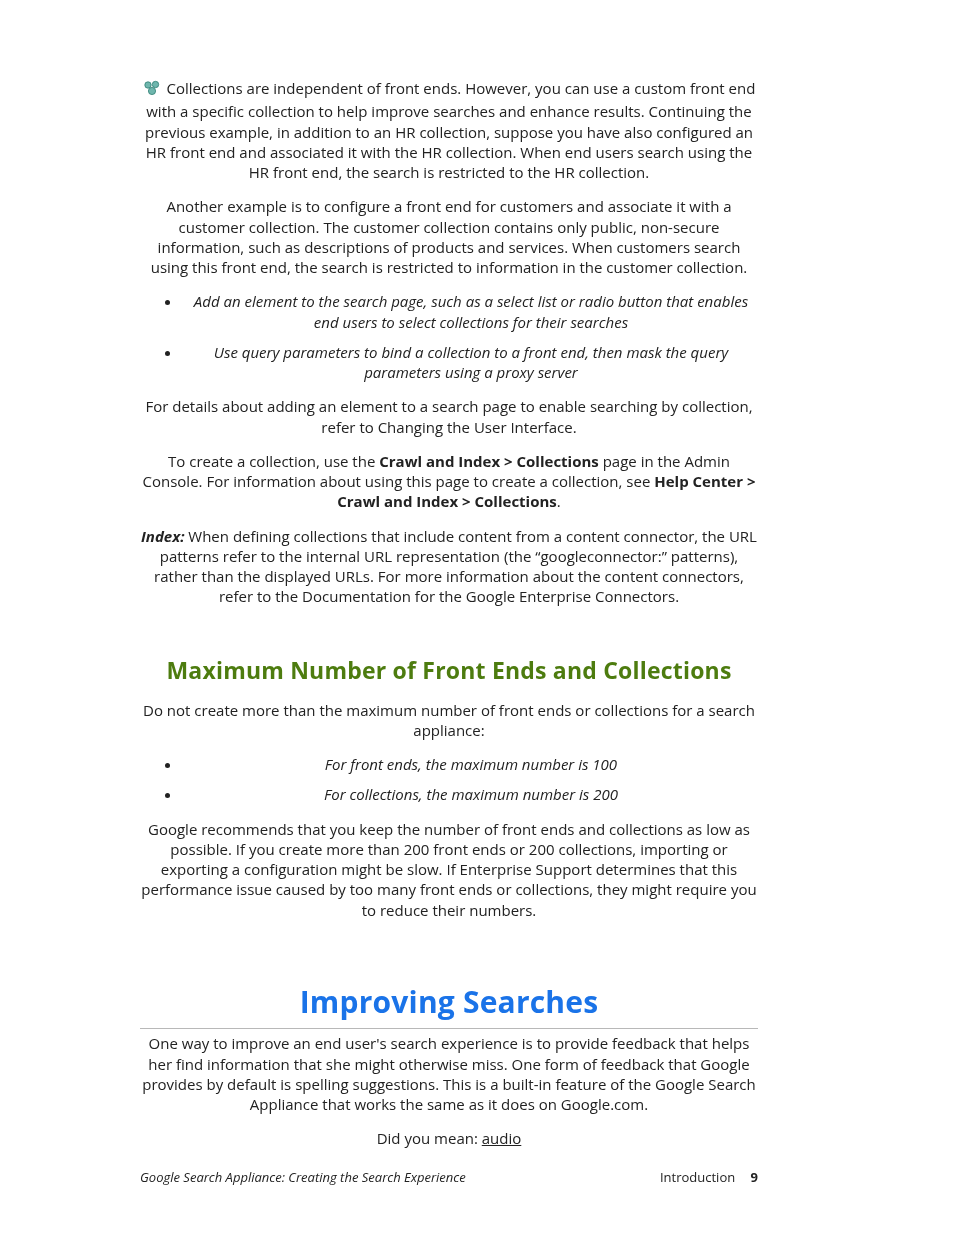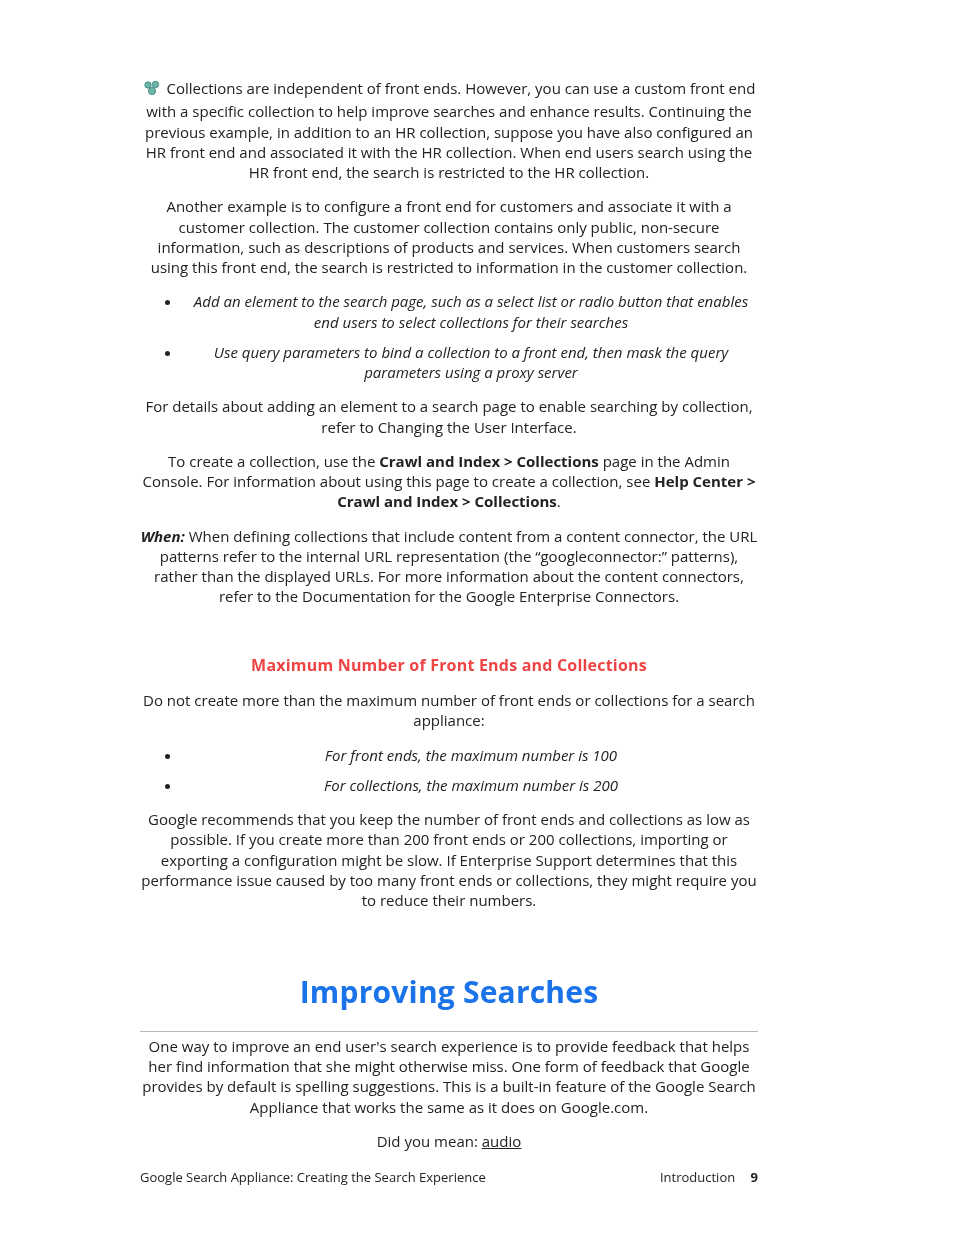--- a/index.html
+++ b/index.html
@@ -26,50 +26,50 @@
     margin: 0 0 14px 0;
     padding-left: 42px;
   }
   li { margin-bottom: 10px; padding-left: 2px; font-style: italic; }
   .tip-icon {
     display: inline-block;
     vertical-align: -3px;
     margin-right: 2px;
   }
   h2.section {
-    color: #ef4444;
+    color: #4d7c0f;
     font-weight: 700;
-    font-size: 16px;
+    font-size: 23px;
     margin: 48px 0 14px 0;
     letter-spacing: 0.2px;
   }
   h1.chapter {
     color: #1a73e8;
     font-weight: 700;
     font-size: 30px;
     margin: 62px 0 4px 0;
     letter-spacing: 0.2px;
     border-bottom: 1px solid #b8b8b8;
-    padding-bottom: 18px;
+    padding-bottom: 6px;
   }
   b.strong { font-weight: 700; }
   i.note-label { font-weight: 700; font-style: italic; }
   .underline { text-decoration: underline; }
   .footer {
     position: absolute;
     left: 140px;
     right: 140px;
     bottom: 48px;
     font-size: 13px;
     color: #222;
     display: flex;
     justify-content: space-between;
     align-items: baseline;
   }
-  .footer-left { }
+  .footer-left { font-style: italic; }
   .footer-right { }
   .footer-right .pnum { font-weight: 700; margin-left: 12px; }
 </style>
 </head>
 <body>
 
 <div class="page">
   <div class="content">
 
     <p>
@@ -90,21 +90,21 @@
       <li>Use query parameters to bind a collection to a front end, then mask the query parameters using a proxy server</li>
     </ul>
 
     <p>For details about adding an element to a search page to enable searching by collection, refer to Changing the User Interface.</p>
 
     <p>
       <span>To create a collection, use the </span><b class="strong">Crawl and Index &gt; Collections</b><span> page in the Admin Console. For information about using this page to create a collection, see </span><b class="strong">Help Center &gt; Crawl and Index &gt; Collections</b><span>.</span>
     </p>
 
     <p>
-      <i class="note-label">When:</i><span>  When defining collections that include content from a content connector, the URL patterns refer to the internal URL representation (the “googleconnector:” patterns), rather than the displayed URLs. For more information about the content connectors, refer to the Documentation for the Google Enterprise Connectors.</span>
+      <i class="note-label">Index:</i><span>  When defining collections that include content from a content connector, the URL patterns refer to the internal URL representation (the “googleconnector:” patterns), rather than the displayed URLs. For more information about the content connectors, refer to the Documentation for the Google Enterprise Connectors.</span>
     </p>
 
     <h2 class="section">Maximum Number of Front Ends and Collections</h2>
 
     <p>Do not create more than the maximum number of front ends or collections for a search appliance:</p>
 
     <ul>
       <li>For front ends, the maximum number is 100</li>
       <li>For collections, the maximum number is 200</li>
     </ul>

